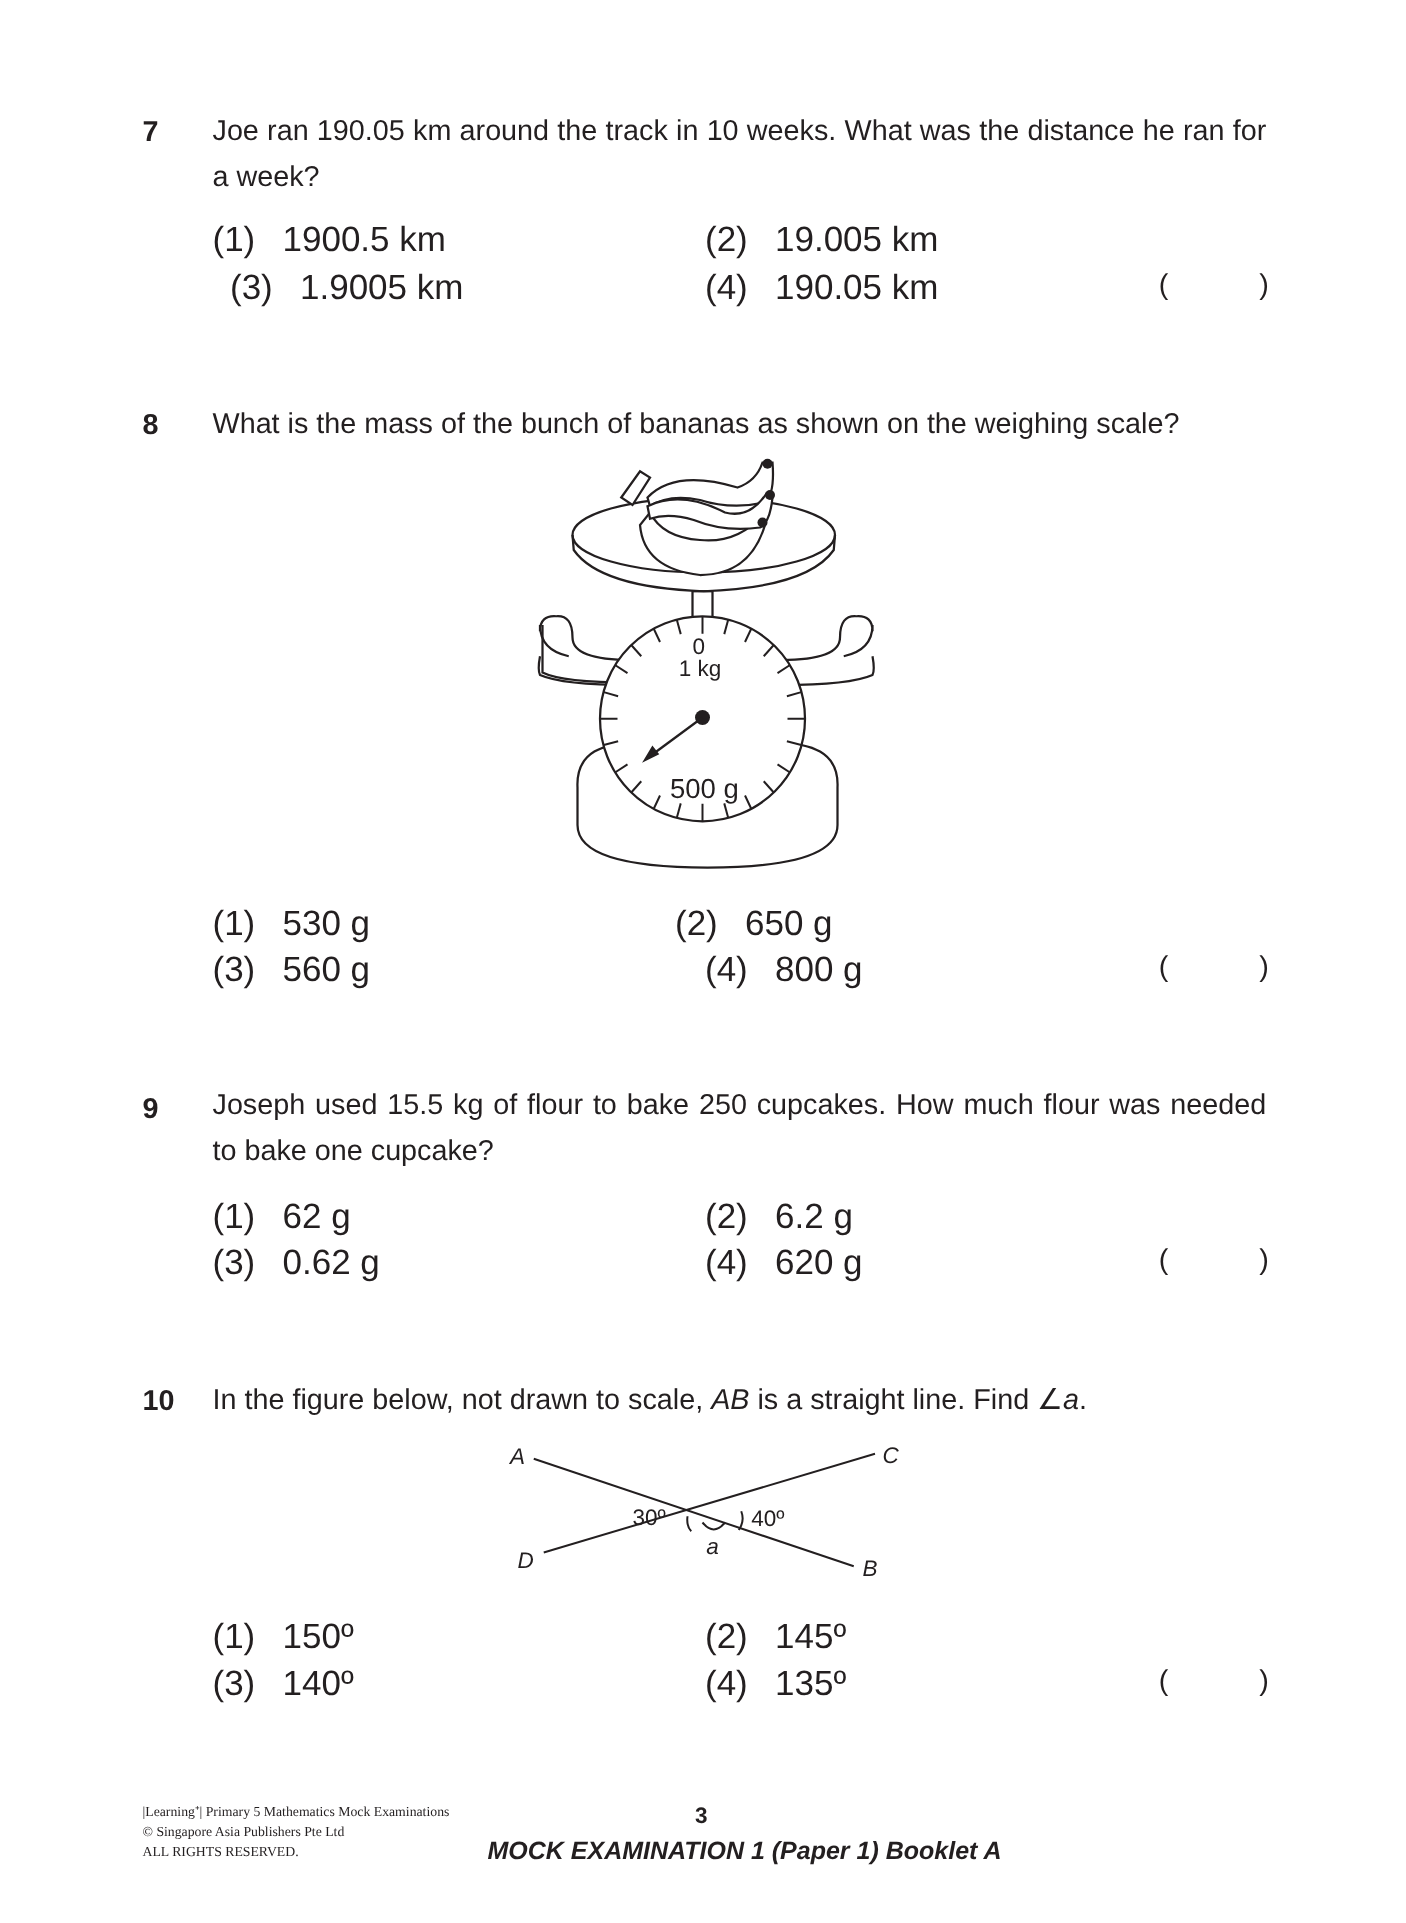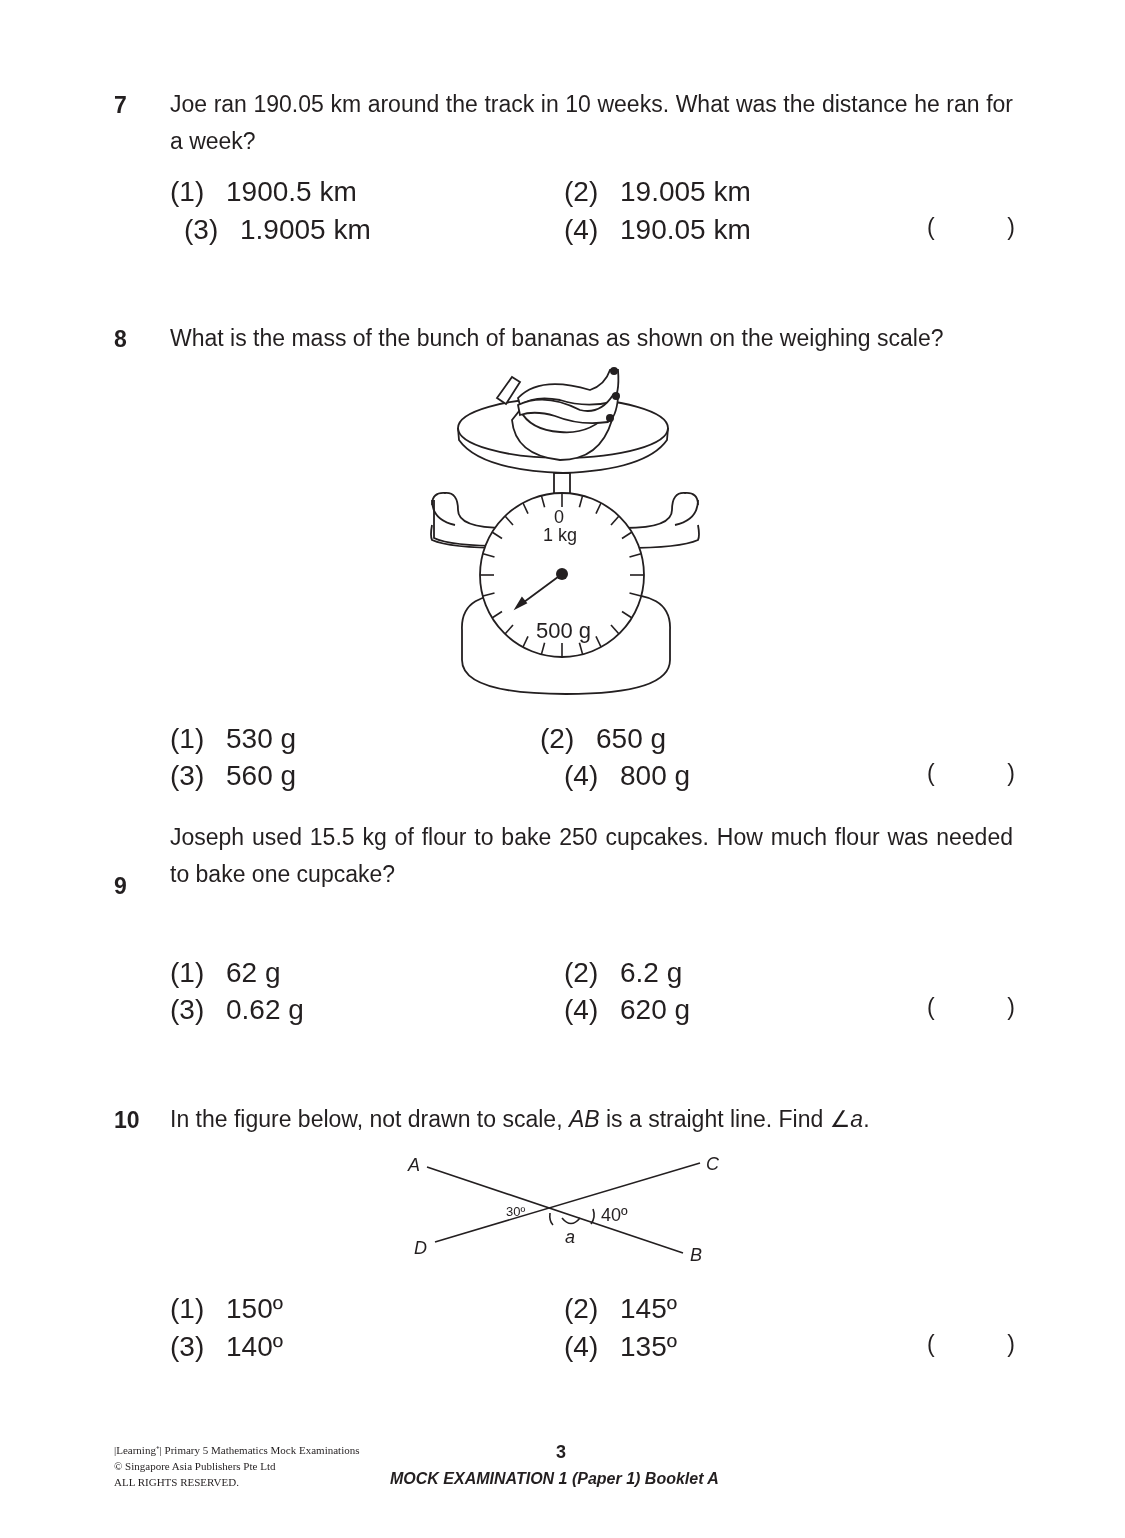--- a/index.html
+++ b/index.html
@@ -6,21 +6,21 @@
   body{width:1125px;height:1538px;position:relative;font-family:"Liberation Sans",sans-serif;color:#231f20;overflow:hidden;}
   .q{position:absolute;left:0;width:1125px;}
   .qnum{position:absolute;left:114px;font-weight:bold;font-size:23px;}
   .qtext{position:absolute;left:170px;width:843px;font-size:23px;line-height:37px;text-align:justify;}
   .opt{position:absolute;font-size:28px;white-space:nowrap;}
   .opt .n{display:inline-block;width:56px;}
   .paren{position:absolute;left:927px;font-size:23px;width:88px;display:flex;justify-content:space-between;}
   .fig{position:absolute;}
   .footer-left{position:absolute;left:114px;top:1442px;font-family:"Liberation Serif",serif;font-size:11px;line-height:16px;color:#231f20;}
   .page-num{position:absolute;left:556px;top:1442px;font-weight:bold;font-size:18px;}
-  .footer-title{position:absolute;left:390px;top:1470px;font-weight:bold;font-style:italic;font-size:16px;}
+  .footer-title{position:absolute;left:390px;top:1470px;font-weight:bold;font-style:italic;font-size:20px;}
 </style>
 </head>
 <body>
 
 <div class="q">
   <div class="qnum" style="top:92px">7</div>
   <div class="qtext" style="top:86px">Joe ran 190.05 km around the track in 10 weeks. What was the distance he ran for a week?</div>
   <div class="opt" style="left:170px;top:176px"><span class="n">(1)</span><span>1900.5 km</span></div>
   <div class="opt" style="left:564px;top:176px"><span class="n">(2)</span><span>19.005 km</span></div>
   <div class="opt" style="left:184px;top:214px"><span class="n">(3)</span><span>1.9005 km</span></div>
@@ -97,21 +97,21 @@
   <div class="opt" style="left:170px;top:760px"><span class="n">(3)</span><span>560 g</span></div>
   <div class="opt" style="left:564px;top:760px"><span class="n">(4)</span><span>800 g</span></div>
   <div class="paren" style="top:760px">
       <span>(</span>
       <span>)</span>
     </div>
 </div>
 
 <div class="q">
   <div class="qnum" style="top:873px">9</div>
-  <div class="qtext" style="top:819px">Joseph used 15.5 kg of flour to bake 250 cupcakes. How much flour was needed to bake one cupcake?</div>
+  <div class="qtext" style="top:865px">Joseph used 15.5 kg of flour to bake 250 cupcakes. How much flour was needed to bake one cupcake?</div>
   <div class="opt" style="left:170px;top:957px"><span class="n">(1)</span><span>62 g</span></div>
   <div class="opt" style="left:564px;top:957px"><span class="n">(2)</span><span>6.2 g</span></div>
   <div class="opt" style="left:170px;top:994px"><span class="n">(3)</span><span>0.62 g</span></div>
   <div class="opt" style="left:564px;top:994px"><span class="n">(4)</span><span>620 g</span></div>
   <div class="paren" style="top:994px">
       <span>(</span>
       <span>)</span>
     </div>
 </div>
 
@@ -123,21 +123,21 @@
     <line x1="37" y1="22" x2="293" y2="108"></line>
     <line x1="45" y1="97" x2="310" y2="18"></line>
     <path d="M160 68 Q159 76 163 80"></path>
     <path d="M203 64 Q206 72 201 79"></path>
     <path d="M172 73 Q181 84 190 73"></path>
   </svg>
   <div class="fig" style="left:408px;top:1155px;font-size:18px;font-style:italic">A</div>
   <div class="fig" style="left:706px;top:1154px;font-size:18px;font-style:italic">C</div>
   <div class="fig" style="left:414px;top:1238px;font-size:18px;font-style:italic">D</div>
   <div class="fig" style="left:690px;top:1245px;font-size:18px;font-style:italic">B</div>
-  <div class="fig" style="left:506px;top:1204px;font-size:13px">30º</div>
+  <div class="fig" style="left:506px;top:1204px;font-size:18px">30º</div>
   <div class="fig" style="left:601px;top:1205px;font-size:18px">40º</div>
   <div class="fig" style="left:565px;top:1227px;font-size:18px;font-style:italic">a</div>
 
   <div class="opt" style="left:170px;top:1293px"><span class="n">(1)</span><span>150º</span></div>
   <div class="opt" style="left:564px;top:1293px"><span class="n">(2)</span><span>145º</span></div>
   <div class="opt" style="left:170px;top:1331px"><span class="n">(3)</span><span>140º</span></div>
   <div class="opt" style="left:564px;top:1331px"><span class="n">(4)</span><span>135º</span></div>
   <div class="paren" style="top:1331px">
       <span>(</span>
       <span>)</span>

